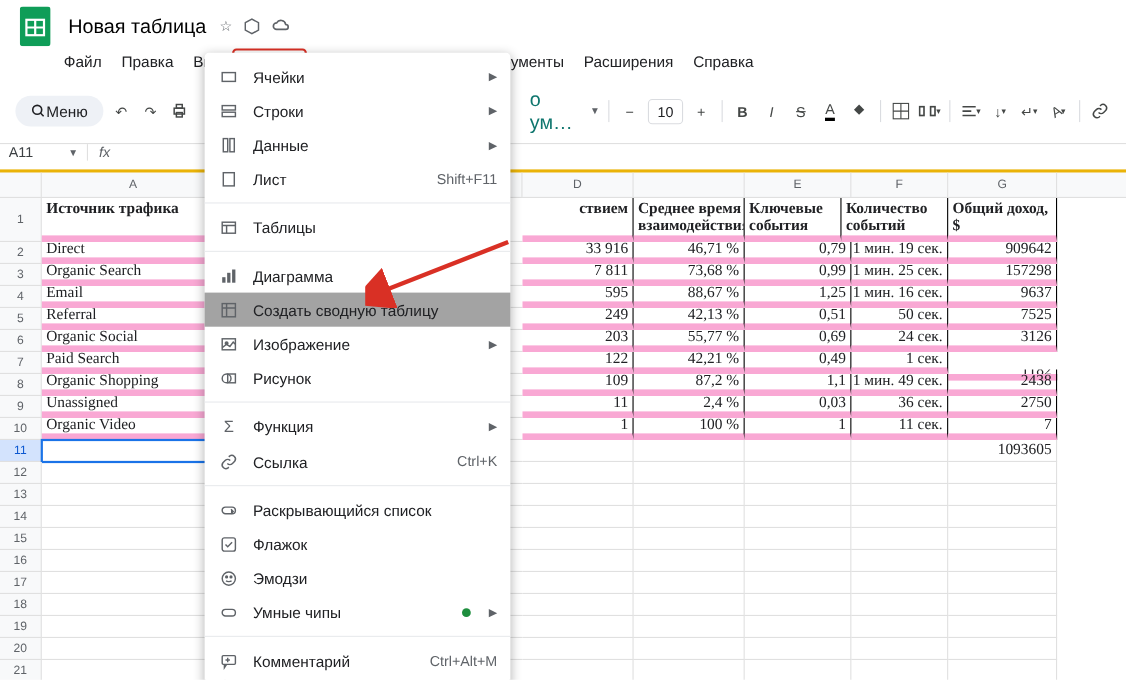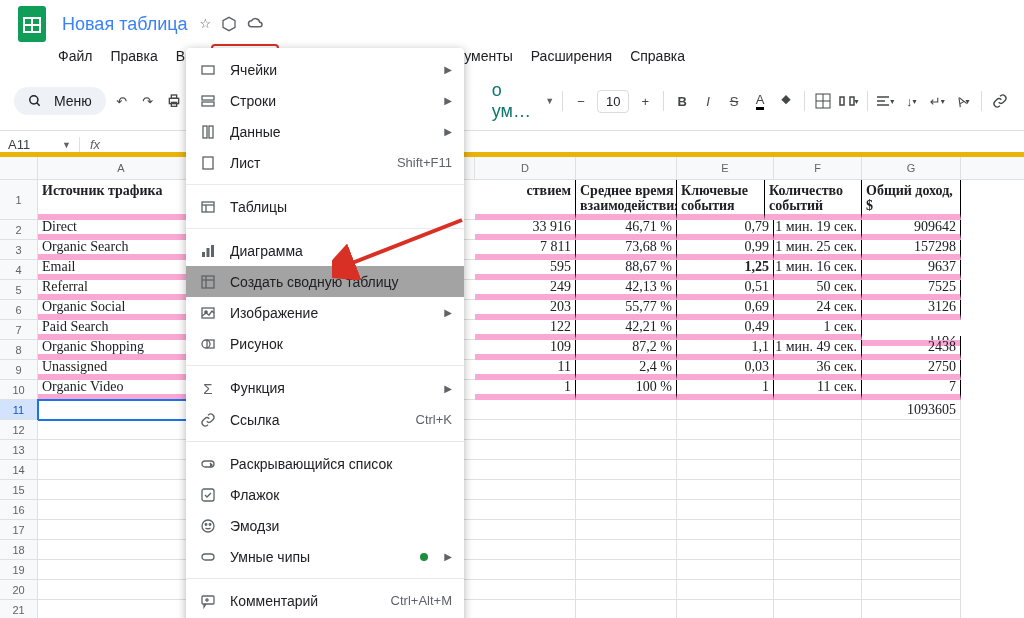--- a/index.html
+++ b/index.html
@@ -2,32 +2,32 @@
 <html><head>
 <meta charset="utf-8">
 <style>
 *{box-sizing:border-box;margin:0;padding:0;font-family:Arial,sans-serif}
 body{background:#fff;font-size:13px;color:#202124;overflow:hidden}
 .app{width:1024px;height:618px;position:relative}
 .header{display:flex;align-items:center;padding:6px 14px 2px;gap:8px}
 .logo{width:36px;height:36px;display:flex;align-items:center;justify-content:center}
 .title-area{flex:1}
 .title-row{display:flex;align-items:center;gap:8px}
-.doc-title{font-size:18px;color:#3b82f6;padding:2px 4px}
+.doc-title{font-size:18px;color:#000000;padding:2px 4px}
 .title-icons{display:flex;gap:10px;color:#5f6368}
 .menubar{display:flex;gap:2px;padding:0 50px 4px}
 .menu-item{padding:4px 8px;color:#202124;font-size:14px;border-radius:4px;cursor:pointer}
 .menu-item.active{border:2px solid #d93025;padding:2px 6px}
 .toolbar{display:flex;align-items:center;padding:6px 14px;gap:6px;border-bottom:1px solid #e0e0e0}
-.menu-pill{display:flex;align-items:center;gap:12px;padding:6px 14px;background:#eef1f6;border-radius:20px;font-size:14px}
+.menu-pill{display:flex;align-items:center;gap:0;padding:6px 14px;background:#eef1f6;border-radius:20px;font-size:14px}
 .tb-sep{width:1px;height:20px;background:#dadce0;margin:0 2px}
 .tb-btn{width:26px;height:26px;display:flex;align-items:center;justify-content:center;color:#444746;border-radius:4px;cursor:pointer}
 .tb-txt{padding:2px 6px;font-size:18px;color:#0f766e}
 .zoom-box{border:1px solid #dadce0;border-radius:4px;padding:3px 8px;font-size:13px;display:flex;align-items:center;gap:4px}
-.formula-bar{display:flex;align-items:flex-end;border-bottom:5px solid #eab308;height:26px}
+.formula-bar{display:flex;align-items:flex-start;border-bottom:3px solid #eab308;height:26px}
 .name-box{width:80px;display:flex;align-items:center;justify-content:space-between;padding:0 8px;font-size:13px;color:#3c4043;border-right:1px solid #e0e0e0}
 .fx{padding:0 10px;font-style:italic;color:#5f6368}
 .grid{position:relative}
 .col-headers{display:flex;background:#f8f9fa;border-bottom:1px solid #e0e0e0}
 .corner{width:38px;height:22px;border-right:1px solid #e0e0e0}
 .col-h{height:22px;border-right:1px solid #e0e0e0;display:flex;align-items:center;justify-content:center;font-size:11px;color:#5f6368}
 .col-A{width:167px}.col-D{width:101px}.col-E{width:97px}.col-F{width:88px}.col-G{width:99px}
 .hidden-cols{width:270px}
 .row{display:flex;height:20px}
 .row.tall{height:40px}
@@ -224,21 +224,21 @@
           <div class="cell serif data num" style="width: 97px;">0,99</div>
           <div class="cell serif data num" style="width: 88px;">1 мин. 25 сек.</div>
           <div class="cell serif data num" style="width: 99px;">157298</div>
         </div>
         <div class="row">
           <div class="row-h">4</div>
           <div class="cell serif data" style="width: 167px;">Email</div>
           <div class="spacer"></div>
           <div class="cell serif data num" style="width: 101px;">595</div>
           <div class="cell serif data num" style="width: 101px;">88,67 %</div>
-          <div class="cell serif data num" style="width: 97px; font-weight: bold;">1,25</div>
+          <div class="cell serif data num" style="width: 97px;">1,25</div>
           <div class="cell serif data num" style="width: 88px;">1 мин. 16 сек.</div>
           <div class="cell serif data num" style="width: 99px;">9637</div>
         </div>
         <div class="row">
           <div class="row-h">5</div>
           <div class="cell serif data" style="width: 167px;">Referral</div>
           <div class="spacer"></div>
           <div class="cell serif data num" style="width: 101px;">249</div>
           <div class="cell serif data num" style="width: 101px;">42,13 %</div>
           <div class="cell serif data num" style="width: 97px;">0,51</div>

